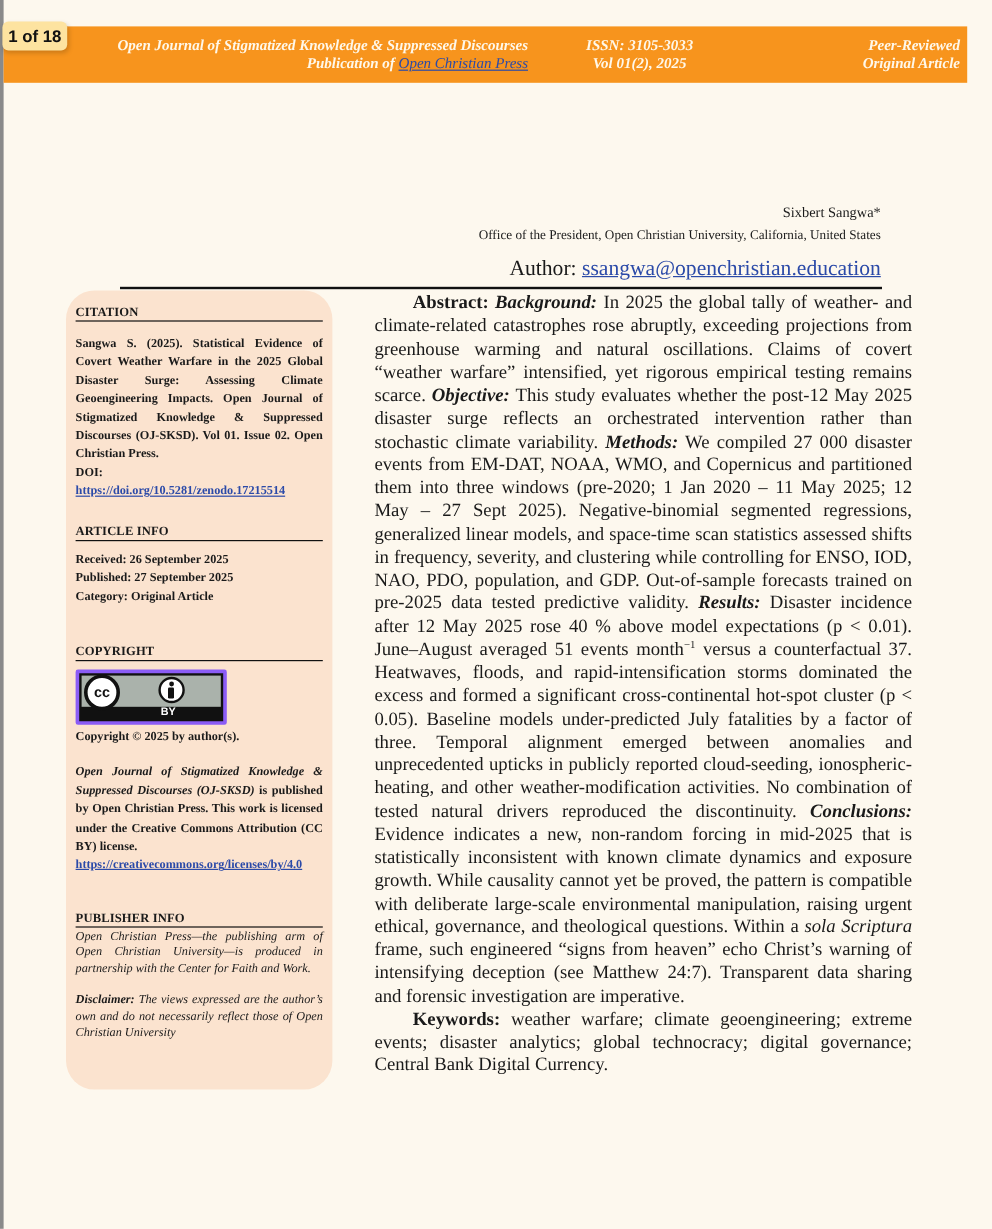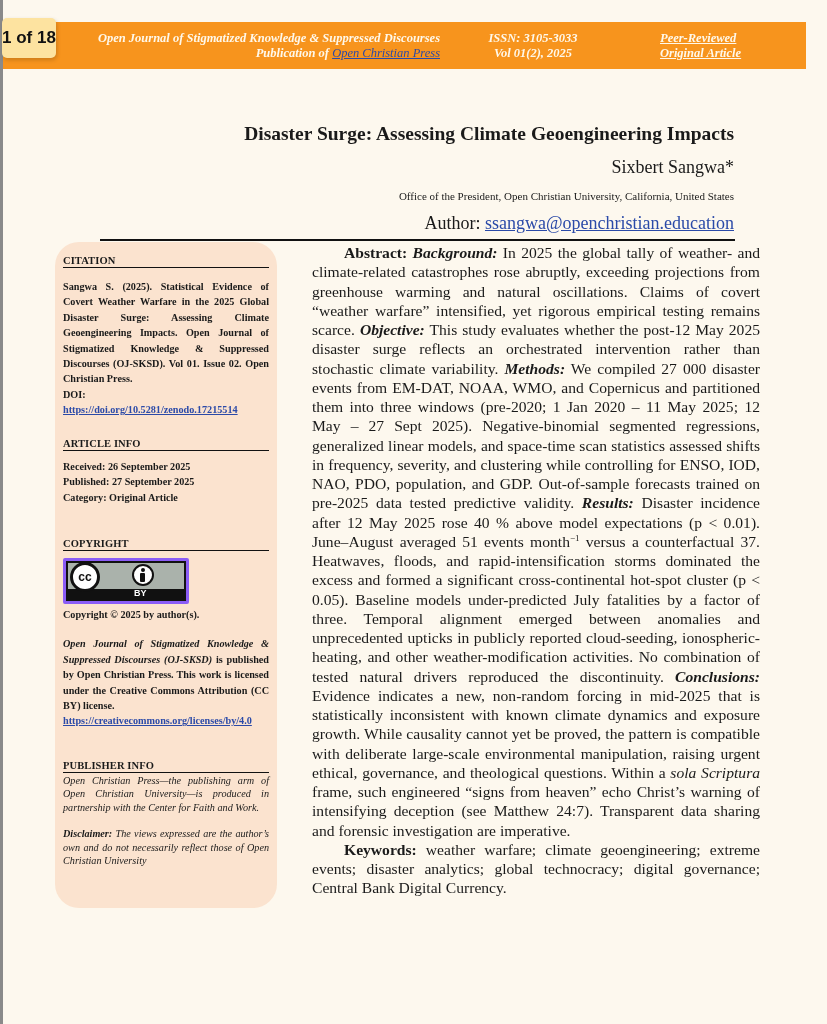--- a/index.html
+++ b/index.html
@@ -7,45 +7,45 @@
     width: 827px; height: 1024px; overflow: hidden; position: relative;
     background: #fdf8ee;
     font-family: "Liberation Serif", "DejaVu Serif", serif;
     color: #1a1a1a;
   }
   .left-edge {
     position: absolute; left: 0; top: 0; width: 3px; height: 1024px;
     background: #8a8a8a;
   }
   .page-badge {
-    position: absolute; left: 2px; top: 18px; width: 54px; height: 40px;
+    position: absolute; left: 2px; top: 18px; width: 54px; height: 24px;
     background: #fde3a0; border-radius: 5px;
     box-shadow: 1px 2px 4px rgba(0,0,0,0.18);
     font-family: "Liberation Sans", "DejaVu Sans", sans-serif;
-    font-weight: bold; font-size: 17px; color: #111;
+    font-weight: bold; font-size: 14px; color: #111;
     display: flex; align-items: center; justify-content: center; z-index: 3;
   }
   .journal-band {
     position: absolute; left: 3px; top: 22px; width: 803px; height: 47px;
     background: #f7941d; color: #fff8ea;
     font-style: italic; font-weight: bold; font-size: 12.5px; line-height: 15px;
   }
   .band-col { position: absolute; top: 9px; }
   .band-journal { left: 67px; width: 370px; text-align: right; }
   .band-journal a { color: #2b4aa8; text-decoration: underline; font-weight: normal; }
   .band-issn { left: 470px; width: 120px; text-align: center; }
-  .band-type { right: 6px; width: 140px; text-align: left; text-decoration: underline; }
+  .band-type { right: 6px; width: 140px; text-align: right; }
 
   .title {
     position: absolute; left: 100px; width: 634px; top: 93px;
     text-align: right; font-weight: bold; font-size: 19.5px; line-height: 27px;
     margin: 0;
   }
   .author-name {
-    position: absolute; right: 93px; top: 157px; font-size: 18px;
+    position: absolute; right: 93px; top: 170px; font-size: 12px;
   }
   .affiliation {
     position: absolute; right: 93px; top: 190px; font-size: 11px;
   }
   .author-email {
     position: absolute; right: 93px; top: 213px; font-size: 18px;
   }
   .author-email a { color: #2b4aa8; text-decoration: underline; }
   .title-rule {
     position: absolute; left: 100px; top: 239px; width: 635px; height: 2px; background: #111;
@@ -118,21 +118,20 @@
     <div>Vol 01(2), 2025</div>
   </div>
   <div class="band-col band-type">
     <div>Peer-Reviewed</div>
     <div>Original Article</div>
   </div>
 </div>
 
 <h1 class="title">
   <br>
-  <span>Disaster Surge: Assessing Climate Geoengineering Impacts</span>
 </h1>
 
 <div class="author-name">Sixbert Sangwa*</div>
 <div class="affiliation">Office of the President, Open Christian University, California, United States</div>
 <div class="author-email"><span>Author: </span><a>ssangwa@openchristian.education</a></div>
 
 <div class="title-rule"></div>
 
 <aside class="sidebar">
   <div class="sb-inner" style="top:13px;">

